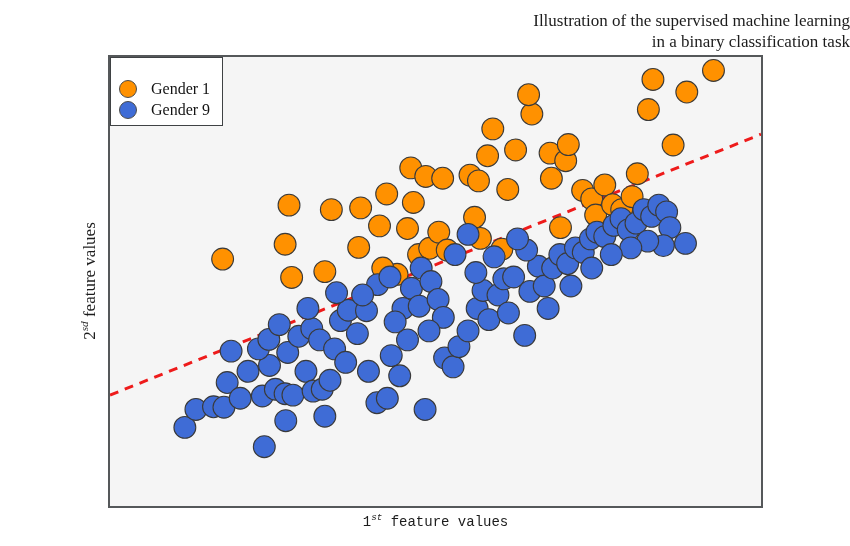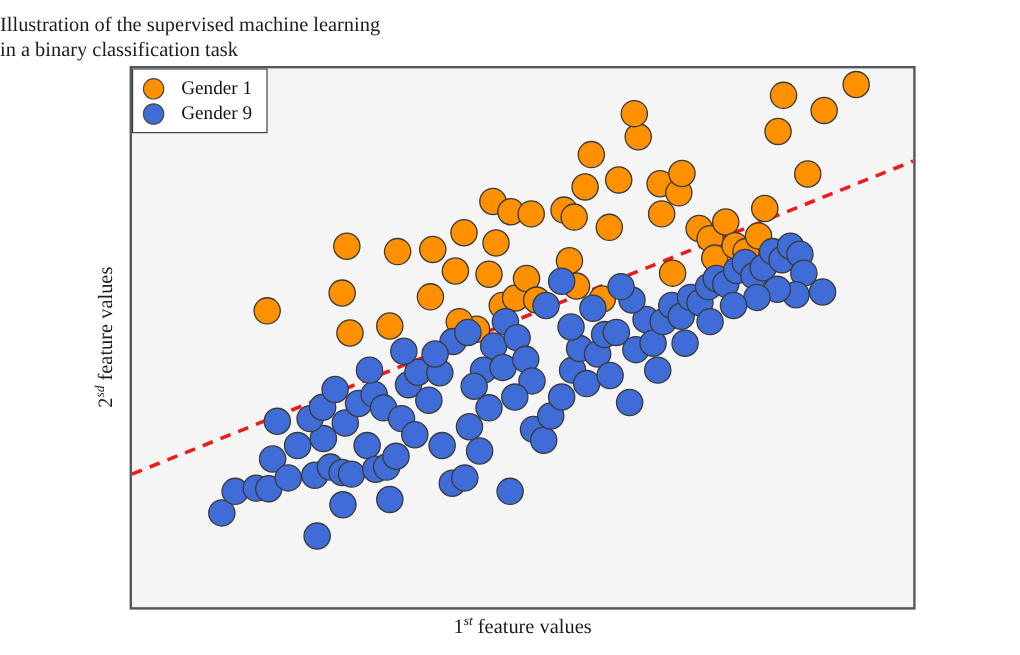--- a/index.html
+++ b/index.html
@@ -21,21 +21,21 @@
     top: 0;
     width: 850px;
     height: 546px;
     background: #ffffff;
   }
   #chart-title {
     position: absolute;
     left: 0;
     top: 10px;
     width: 850px;
-    text-align: left;
+    text-align: right;
     font-family: "Liberation Serif", serif;
     font-size: 17px;
     line-height: 21px;
     color: #1c1c1c;
     white-space: pre-line;
   }
   #plot-frame {
     position: absolute;
     left: 108px;
     top: 55px;
@@ -65,32 +65,32 @@
     font-family: "Liberation Serif", serif;
     font-size: 17px;
     color: #1c1c1c;
   }
   #x-axis-label {
     position: absolute;
     left: 108px;
     top: 512px;
     width: 655px;
     text-align: center;
-    font-family: Liberation Serif, serif;
-    font-size: 17px;
+    font-family: Liberation Mono, monospace;
+    font-size: 14px;
     color: #1c1c1c;
   }
   sup { font-size: 0.66em; font-style: italic; vertical-align: super; }
   #legend-box {
     position: absolute;
     left: 110px;
     top: 57px;
     background: #ffffff;
     border: 1.5px solid #3f4244;
-    padding: 5px 12px 5px 8px;
+    padding: 20px 12px 5px 8px;
     box-sizing: border-box;
   }
   .legend-row {
     display: flex;
     align-items: center;
     height: 21px;
   }
   .legend-swatch {
     width: 16px;
     height: 16px;

